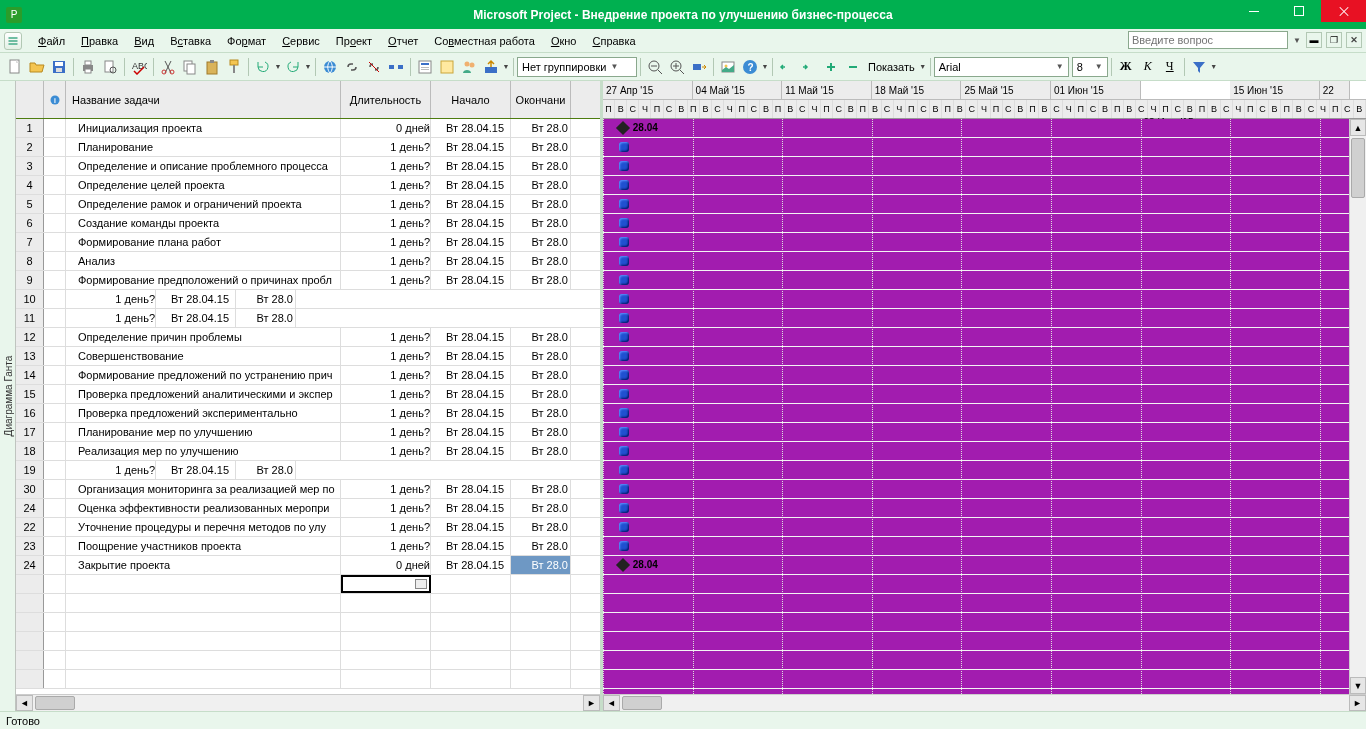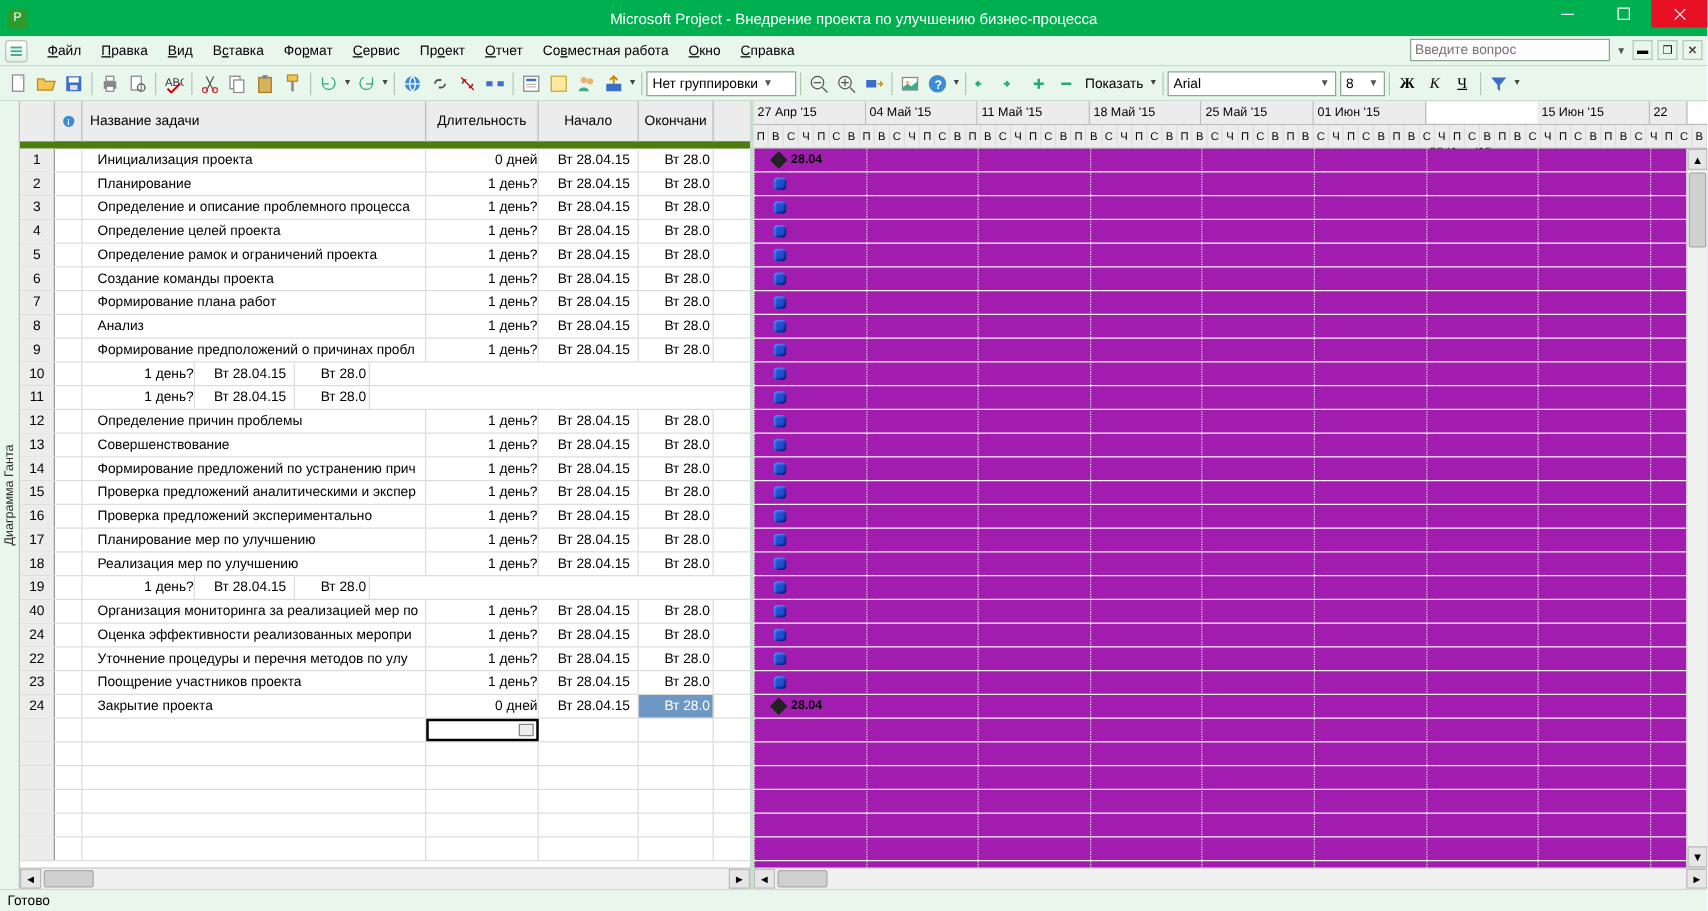--- a/index.html
+++ b/index.html
@@ -1,21 +1,21 @@
 <!DOCTYPE html>
 <html><head>
 <meta charset="utf-8">
 <style>
 * { margin: 0; padding: 0; box-sizing: border-box; font-family: Tahoma, Arial, sans-serif; }
 body { font-size: 11px; background: #fff; user-select: none; overflow: hidden; }
 
 
 .titlebar { height: 29px; background: #00b050; display: flex; align-items: center; color: #fff; position: relative; }
 .titlebar .app-icon { width: 16px; height: 16px; margin-left: 6px; background: #2a9d2a; border-radius: 2px; position: relative; display:flex; align-items:center; justify-content:center; font-size:10px; color:#fff; }
-.titlebar .title-text { position: absolute; left: 50%; transform: translateX(-50%); font-size: 12px; }
+.titlebar .title-text { position: absolute; left: 50%; transform: translateX(-50%); font-size: 12px; font-weight: bold; }
 .titlebar .win-buttons { position: absolute; right: 0; top: 0; display: flex; height: 100%; }
 .titlebar .win-btn { width: 45px; height: 22px; display: flex; align-items: center; justify-content: center; font-size: 13px; color:#fff; }
 .titlebar .win-btn.min::after { content:""; width:10px; border-top:1px solid #fff; }
 .titlebar .win-btn.max::after { content:""; width:8px; height:8px; border:1px solid #fff; }
 .titlebar .win-btn.close { background:#e81123; }
 .titlebar .win-btn.close::before, .titlebar .win-btn.close::after {
   content:""; position:absolute; width:12px; border-top:1.5px solid #fff;
 }
 .titlebar .win-btn.close { position:relative; }
 .titlebar .win-btn.close::before { transform: rotate(45deg); }
@@ -47,21 +47,21 @@
 
 
 .main { display:flex; height: calc(100vh - 29px - 24px - 28px - 18px); }
 .left-gutter { width:16px; background:#e9f6ec; border-right:1px solid #bfc4bf; position:relative;}
 .left-gutter .vlabel { position:absolute; left:50%; top:50%; transform: translate(-50%, -50%) rotate(-90deg); transform-origin:center; white-space:nowrap; font-size:10px; color:#333;}
 
 .grid-pane { width: 587px; display:flex; flex-direction:column; border-right:3px solid #c6ddc9;}
 .gantt-pane { flex:1; display:flex; flex-direction:column; overflow:hidden; }
 
 
-.col-headers { height: 38px; display:flex; background:#ececec; border-bottom:6px solid #4d7c0f; font-size:11px; }
+.col-headers { height: 38px; display:flex; background:#ececec; border-bottom:1px solid #4d7c0f; font-size:11px; }
 .col-headers .ch { border-right:1px solid #bbb; display:flex; align-items:center; justify-content:center; padding:2px 4px; text-align:center;}
 .ch-rowhead { width:28px; background:#ececec;}
 .ch-info { width:22px;}
 .ch-info svg { width:12px; height:12px;}
 .ch-name { width:275px; justify-content:flex-start !important; padding-left:6px !important;}
 .ch-dur { width:90px;}
 .ch-start { width:80px;}
 .ch-end { width:60px; }
 
 
@@ -537,21 +537,21 @@
           <div class="cell ce">Вт 28.0</div>
         </div>
         <div class="row">
           <div class="cell rh">19</div>
           <div class="cell ci"></div>
           <div class="cell cd">1 день?</div>
           <div class="cell cs">Вт 28.04.15</div>
           <div class="cell ce">Вт 28.0</div>
         </div>
         <div class="row">
-          <div class="cell rh">40</div>
+          <div class="cell rh">30</div>
           <div class="cell ci"></div>
           <div class="cell cn">Организация мониторинга за реализацией мер по</div>
           <div class="cell cd">1 день?</div>
           <div class="cell cs">Вт 28.04.15</div>
           <div class="cell ce">Вт 28.0</div>
         </div>
         <div class="row">
           <div class="cell rh">24</div>
           <div class="cell ci"></div>
           <div class="cell cn">Оценка эффективности реализованных меропри</div>

